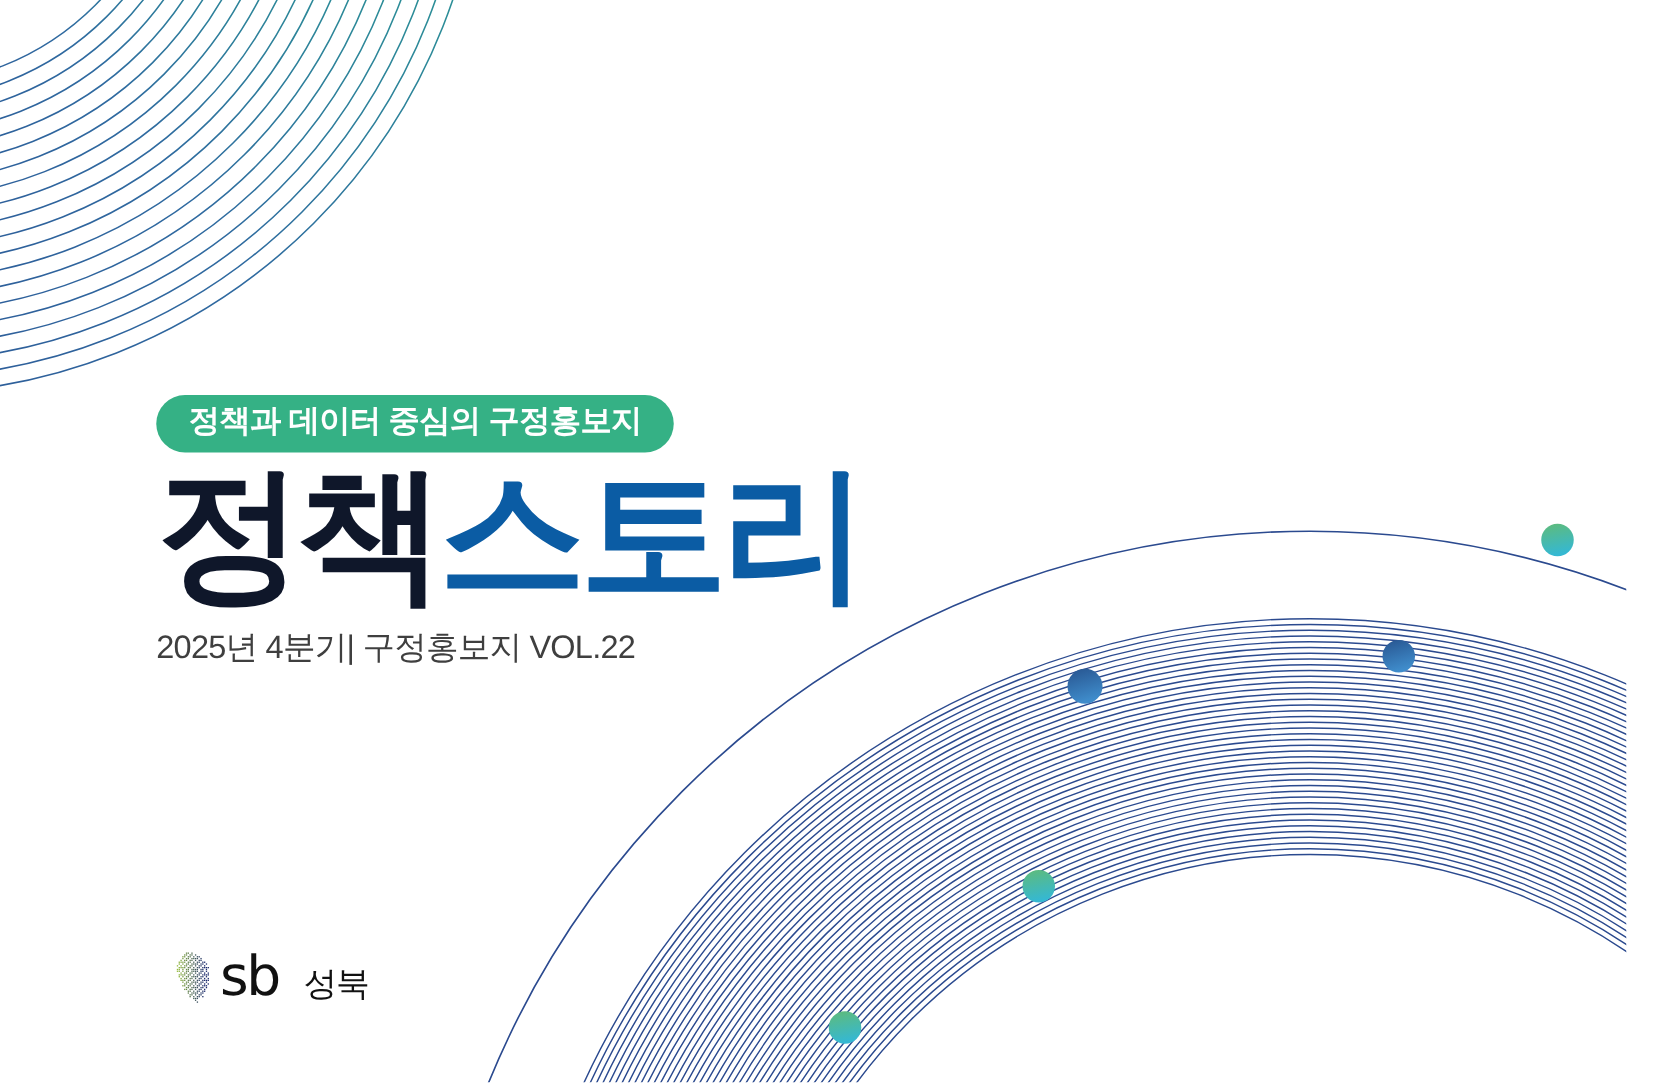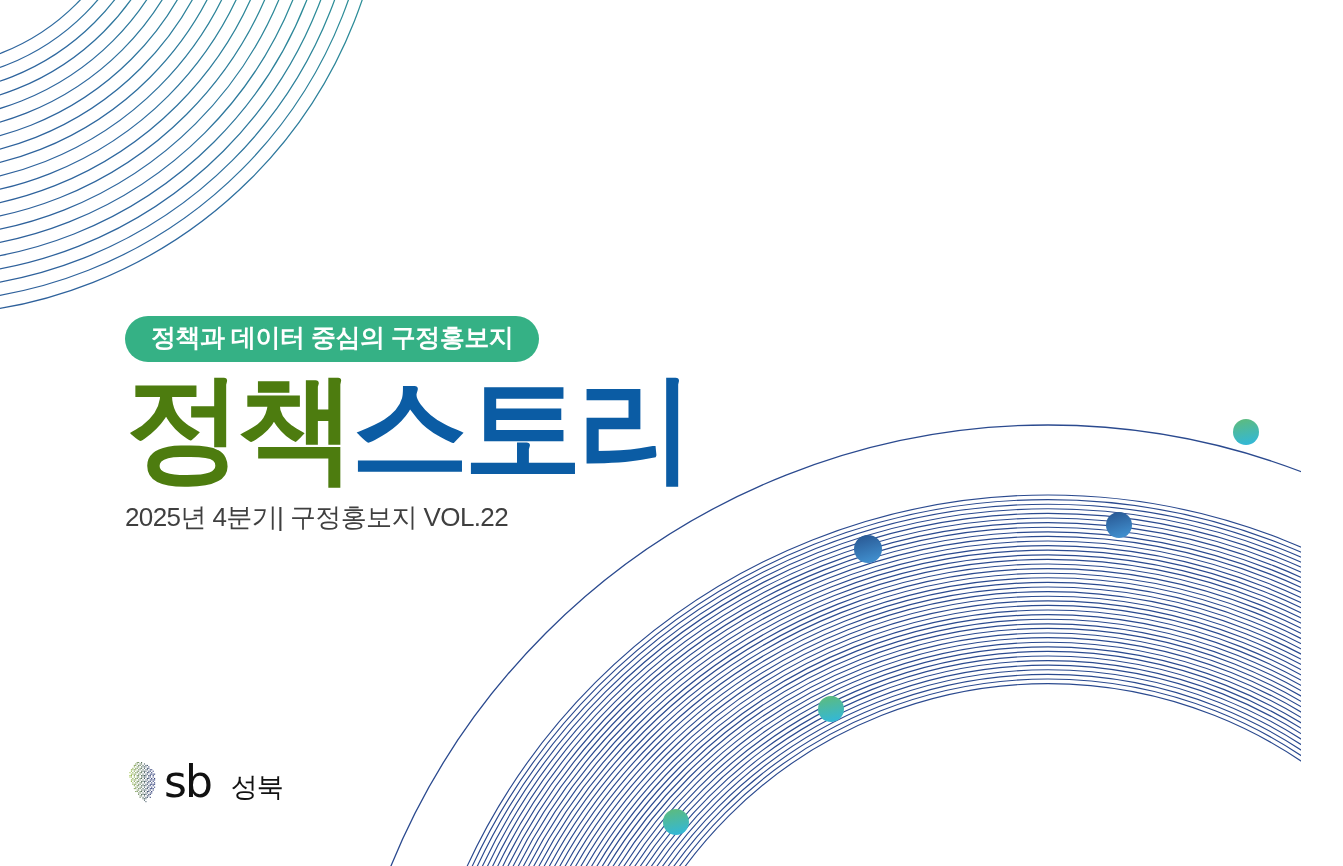--- a/index.html
+++ b/index.html
@@ -54,35 +54,35 @@
   }
 
   #magazine-title {
     margin-top:6px;
     font-size:118px;
     font-weight:bold;
     line-height:1.0;
     letter-spacing:-5px;
     white-space:nowrap;
   }
-  #magazine-title .t-green { color:#4d7c0f; }
+  #magazine-title .t-green { color:#0f172a; }
   #magazine-title .t-blue  { color:#0b5ca4; }
 
   #issue-line {
     margin-top:14px;
     font-size:26px;
     color:#3f3f3f;
     letter-spacing:-0.6px;
     white-space:nowrap;
   }
 
   
   #brand-logo {
     position:absolute;
-    left:126px; top:760px;
+    left:138px; top:760px;
     display:flex;
     align-items:center;
     gap:6px;
     z-index:5;
   }
   #brand-mark { width:32px; height:44px; display:block; }
   #brand-wordmark {
     font-size:44px;
     font-weight:400;
     color:#111111;

